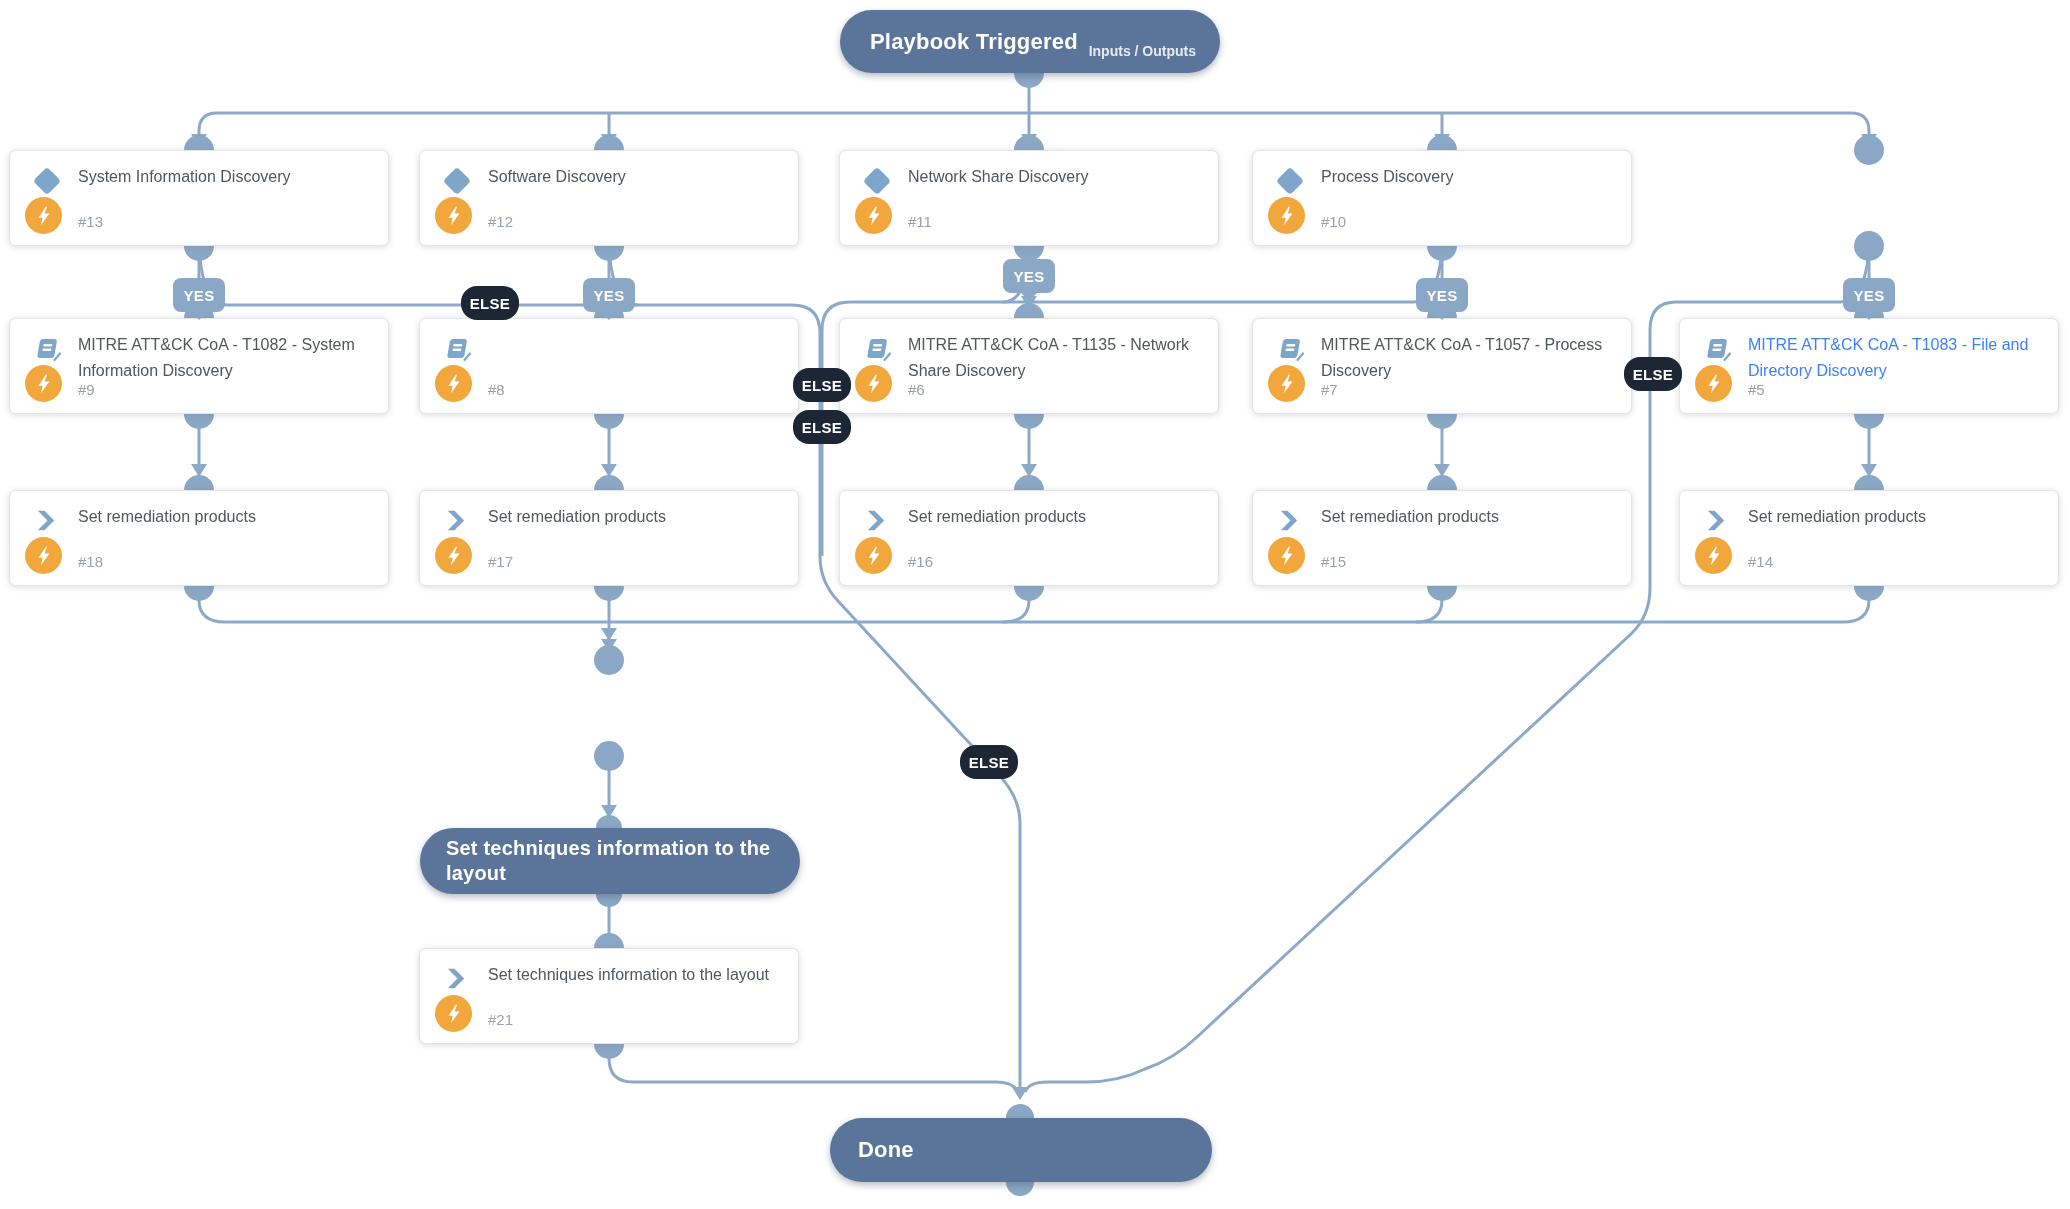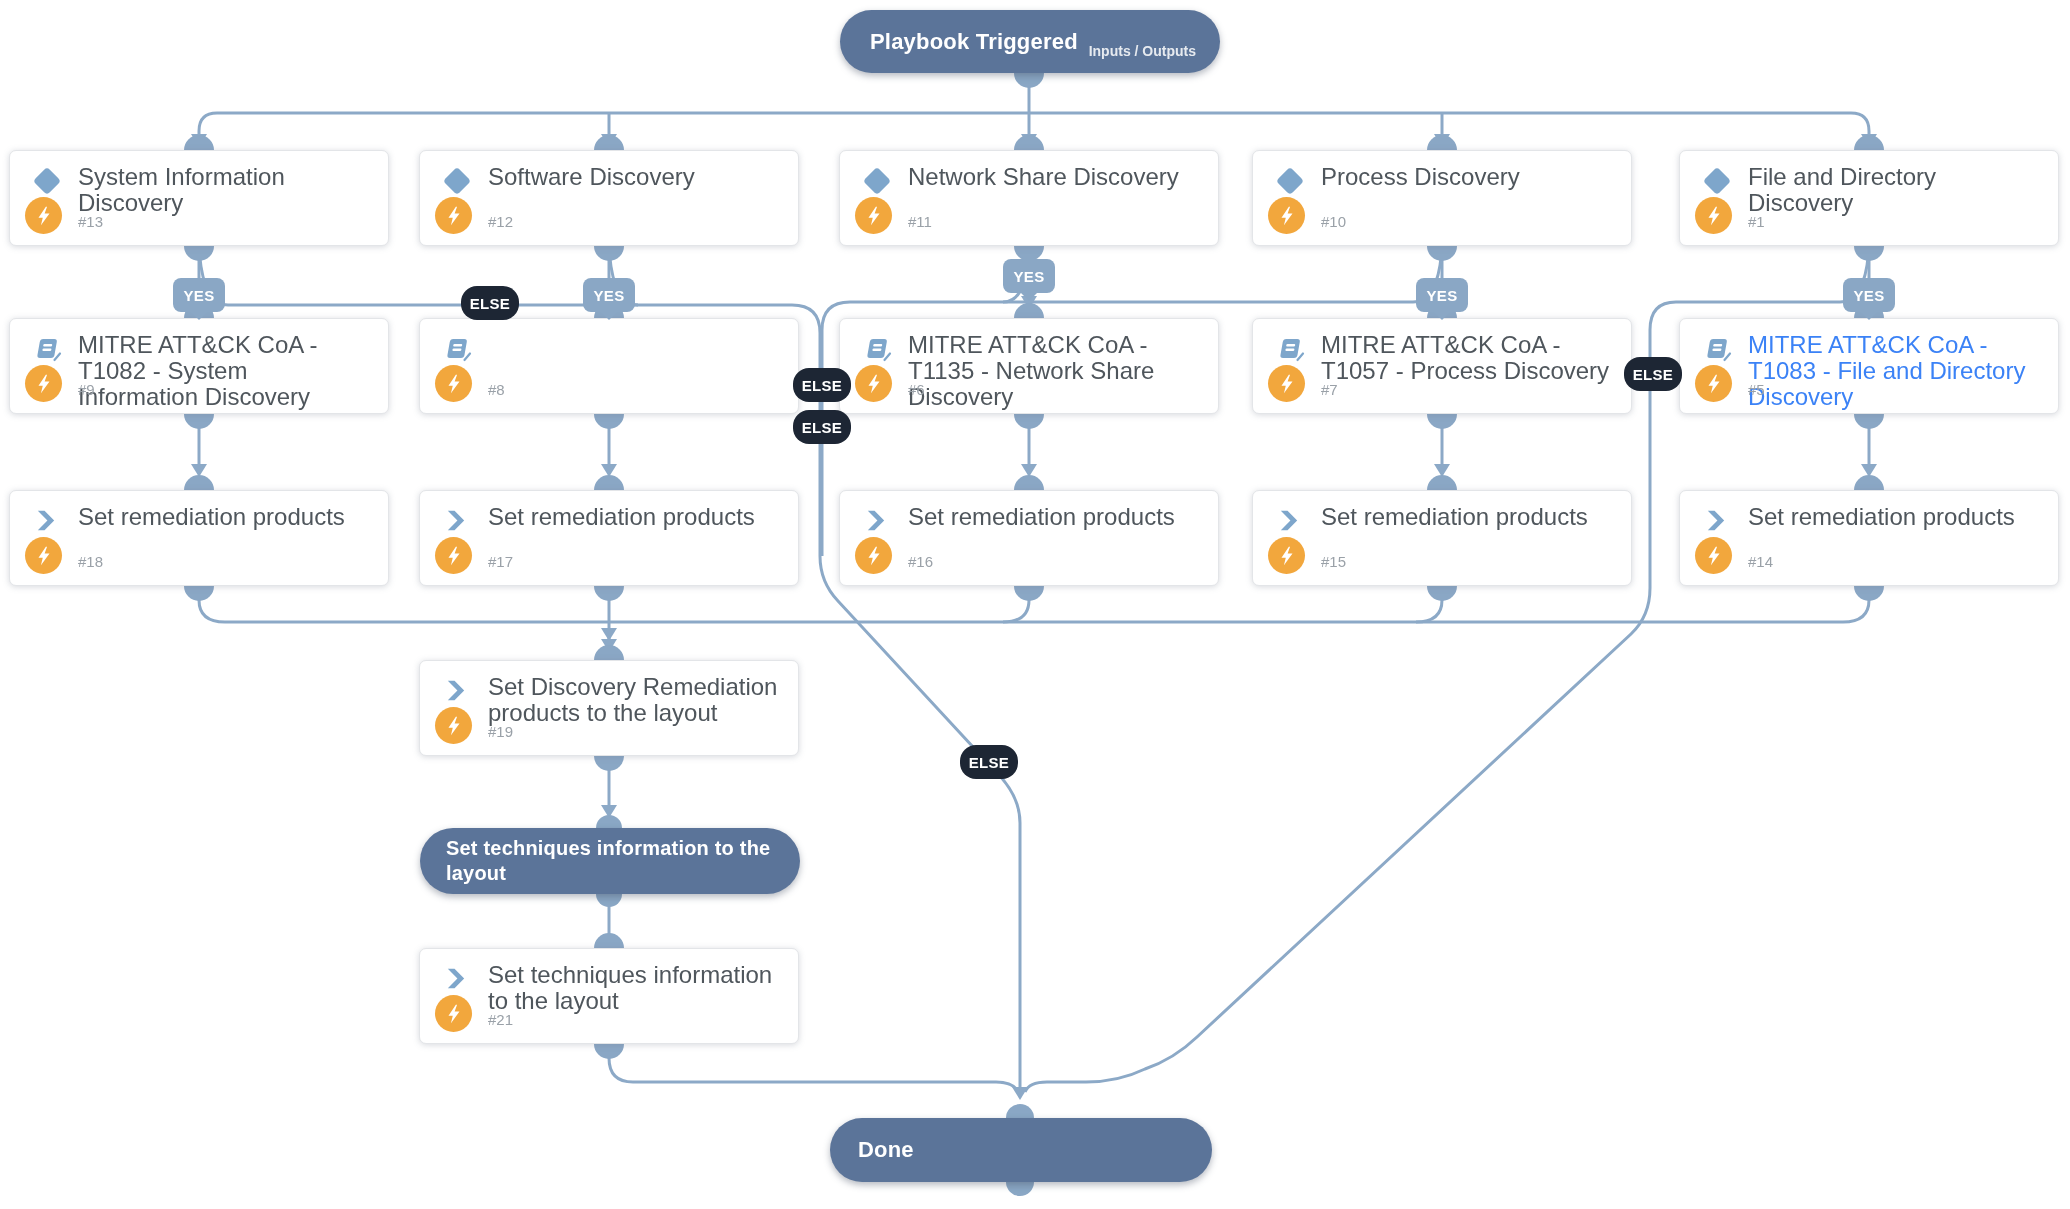--- a/index.html
+++ b/index.html
@@ -1,21 +1,21 @@
 <!DOCTYPE html>
 <html><head>
 <meta charset="utf-8">
 <style>
   html,body{margin:0;padding:0;background:#fff;}
   #canvas{position:relative;width:2070px;height:1209px;background:#ffffff;overflow:hidden;
           font-family:"Liberation Sans","DejaVu Sans",sans-serif;}
   #wires{position:absolute;left:0;top:0;z-index:1;}
   .node{position:absolute;background:#ffffff;border:1px solid #e3e5e8;border-radius:7px;
         box-shadow:0 1px 6px rgba(110,120,135,.28);z-index:2;box-sizing:border-box;cursor:pointer;}
-  .node .title{position:absolute;left:68px;top:13px;right:20px;font-size:24px;line-height:26px;color:#4f565c;}
+  .node .title{position:absolute;left:68px;top:13px;right:20px;font-size:16px;line-height:26px;color:#4f565c;}
   .node .num{position:absolute;left:68px;bottom:15px;font-size:15px;color:#9aa1a8;}
   .icon-slot{position:absolute;left:22px;top:16px;width:30px;height:30px;}
   .diamond{position:absolute;left:5px;top:4px;width:20px;height:20px;background:#7ea6cb;
            border-radius:4px;transform:rotate(45deg);}
   .bolt{position:absolute;left:15px;bottom:11px;width:37px;height:37px;border-radius:50%;
         background:#f2a73d;display:flex;align-items:center;justify-content:center;}
   .pill{position:absolute;background:#5b7499;border-radius:33px;color:#fff;z-index:2;
         box-shadow:0 3px 7px rgba(70,80,100,.4);display:flex;align-items:center;box-sizing:border-box;cursor:pointer;}
   .pill .plabel{font-size:22px;font-weight:600;letter-spacing:.2px;}
   .pill .psecondary{font-size:14px;font-weight:700;opacity:.85;margin-left:auto;margin-top:19px;}
@@ -172,32 +172,20 @@
         <div class="diamond" style="background:#7ea6cb"></div>
       </div>
       <div class="title" style="color: rgb(79, 86, 92);">Process Discovery</div>
       <div class="bolt" style="background: rgb(242, 167, 61);">
         <svg viewBox="0 0 36 36" width="22" height="22">
   <path d="M21 3 L9 21 H16 L13 33 L27 14 H19 L23 3 Z" fill="#fff"></path>
         </svg>
       </div>
       <div class="num" style="color: rgb(154, 161, 168);">#10</div>
     </div>
-    <div class="node" style="left: 1679px; top: 150px; width: 380px; height: 96px;">
-      <div class="icon-slot">
-        <div class="diamond" style="background:#7ea6cb"></div>
-      </div>
-      <div class="title" style="color: rgb(79, 86, 92);">File and Directory Discovery</div>
-      <div class="bolt" style="background: rgb(242, 167, 61);">
-        <svg viewBox="0 0 36 36" width="22" height="22">
-  <path d="M21 3 L9 21 H16 L13 33 L27 14 H19 L23 3 Z" fill="#fff"></path>
-        </svg>
-      </div>
-      <div class="num" style="color: rgb(154, 161, 168);">#1</div>
-    </div>
     <div class="node" style="left: 9px; top: 318px; width: 380px; height: 96px;">
       <div class="icon-slot"><svg viewBox="0 0 30 30" width="30" height="30">
         <g transform="skewX(-10) translate(4,0)">
           <rect x="5" y="4" width="17" height="19" rx="3" fill="#7ea6cb"></rect>
           <rect x="9" y="9" width="9" height="2.4" rx="1.2" fill="#fff"></rect>
           <rect x="9" y="13.5" width="9" height="2.4" rx="1.2" fill="#fff"></rect>
         </g>
         <path d="M22.5 25 L28 18.5" stroke="#7ea6cb" stroke-width="2.2" stroke-linecap="round" fill="none"></path>
       </svg></div>
       <div class="title" style="color: rgb(79, 86, 92);">MITRE ATT&amp;CK CoA - T1082 - System Information Discovery</div>
@@ -327,32 +315,20 @@
       <div class="icon-slot"><svg viewBox="0 0 28 28" width="27" height="27">
         <path d="M6 4 H13 L23 14 L13 24 H6 L16 14 Z" fill="#7ea6cb"></path>
       </svg></div>
       <div class="title" style="color: rgb(79, 86, 92);">Set remediation products</div>
       <div class="bolt" style="background: rgb(242, 167, 61);">
         <svg viewBox="0 0 36 36" width="22" height="22">
   <path d="M21 3 L9 21 H16 L13 33 L27 14 H19 L23 3 Z" fill="#fff"></path>
         </svg>
       </div>
       <div class="num" style="color: rgb(154, 161, 168);">#14</div>
-    </div>
-    <div class="node" style="left: 419px; top: 660px; width: 380px; height: 96px;">
-      <div class="icon-slot"><svg viewBox="0 0 28 28" width="27" height="27">
-        <path d="M6 4 H13 L23 14 L13 24 H6 L16 14 Z" fill="#7ea6cb"></path>
-      </svg></div>
-      <div class="title" style="color: rgb(79, 86, 92);">Set Discovery Remediation products to the layout</div>
-      <div class="bolt" style="background: rgb(242, 167, 61);">
-        <svg viewBox="0 0 36 36" width="22" height="22">
-  <path d="M21 3 L9 21 H16 L13 33 L27 14 H19 L23 3 Z" fill="#fff"></path>
-        </svg>
-      </div>
-      <div class="num" style="color: rgb(154, 161, 168);">#19</div>
     </div>
     <div class="node" style="left: 419px; top: 948px; width: 380px; height: 96px;">
       <div class="icon-slot"><svg viewBox="0 0 28 28" width="27" height="27">
         <path d="M6 4 H13 L23 14 L13 24 H6 L16 14 Z" fill="#7ea6cb"></path>
       </svg></div>
       <div class="title" style="color: rgb(79, 86, 92);">Set techniques information to the layout</div>
       <div class="bolt" style="background: rgb(242, 167, 61);">
         <svg viewBox="0 0 36 36" width="22" height="22">
   <path d="M21 3 L9 21 H16 L13 33 L27 14 H19 L23 3 Z" fill="#fff"></path>
         </svg>

